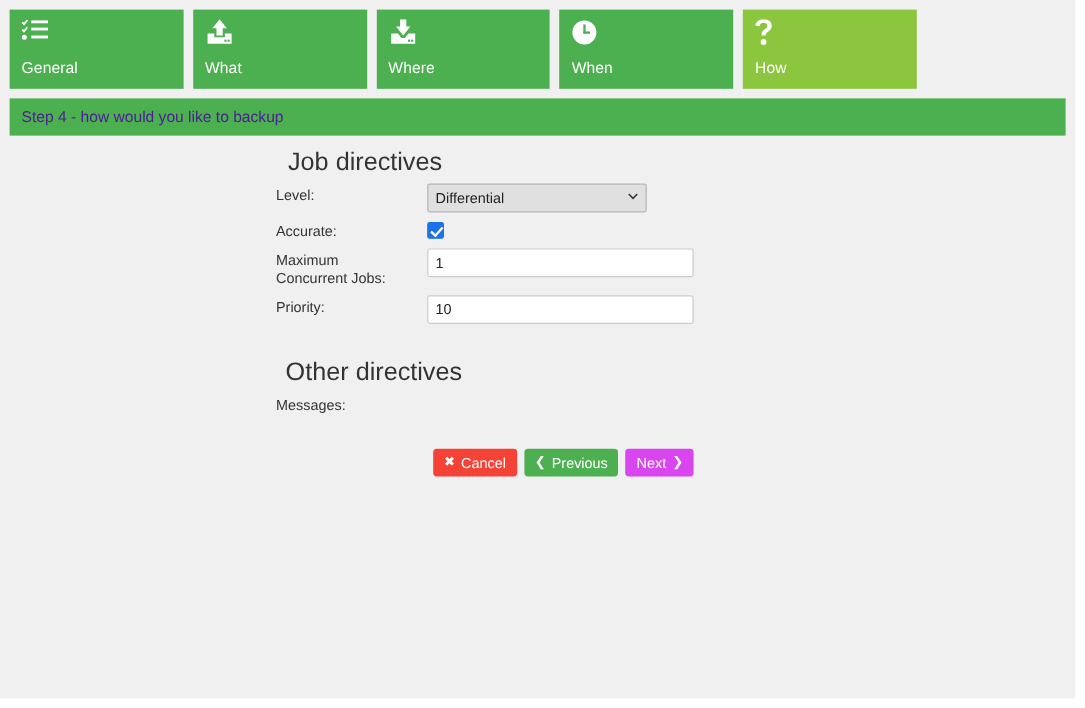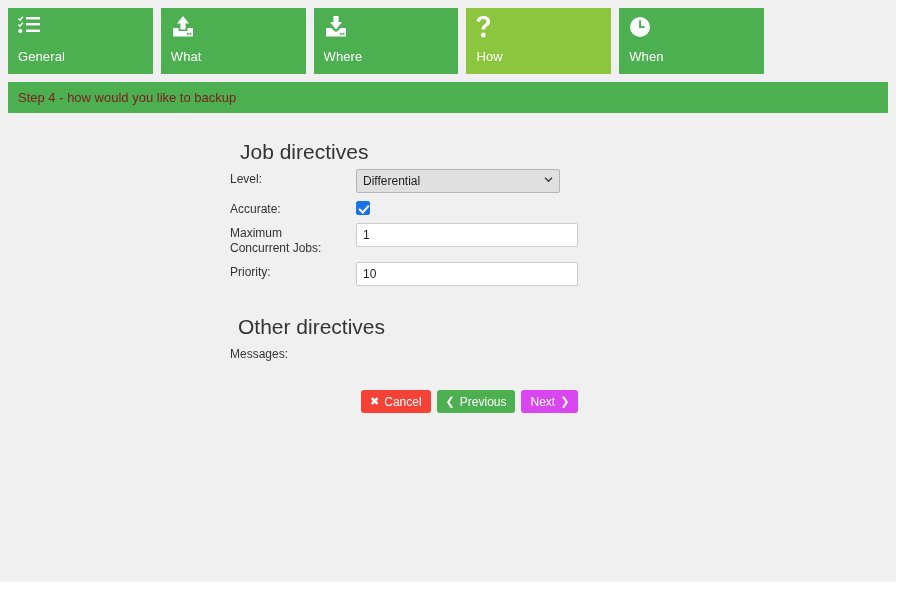--- a/index.html
+++ b/index.html
@@ -65,30 +65,29 @@
     font-size: 13px;
     color: #ffffff;
     letter-spacing: .1px;
   }
 
   
   .step-banner {
     margin: 8px 8px 0 8px;
     height: 31px;
     background: #4caf50;
-    color: #7f1d1d;
+    color: #4c1d95;
     font-size: 13px;
     line-height: 31px;
     padding-left: 10px;
     box-sizing: border-box;
   }
 
   
   .form-area {
-    padding-top: 16px;
   }
   .section-title {
     font-size: 21px;
     color: #333333;
     font-weight: normal;
     margin: 0;
     padding-left: 240px;
     line-height: 34px;
   }
   #job-title { padding-top: 6px; }
@@ -111,21 +110,21 @@
   }
   .form-control {
     flex: 0 0 auto;
     position: relative;
   }
 
   select.form-select {
     -webkit-appearance: none;
     -moz-appearance: none;
     appearance: none;
-    width: 204px;
+    width: 183px;
     height: 24px;
     background: #e0e0e0;
     border: 1px solid #b5b5b5;
     border-radius: 2px;
     font-family: "Liberation Sans", sans-serif;
     font-size: 12px;
     color: #222222;
     padding: 0 20px 0 6px;
     box-sizing: border-box;
     cursor: pointer;
@@ -255,39 +254,39 @@
         <svg width="24" height="22" viewBox="0 0 24 22">
           <path d="M9.4 0 L14.6 0 L14.6 6 L18 6 L12 13.5 L6 6 L9.4 6 Z"></path>
           <path d="M2 12 L7.6 12 L10.6 15.6 L13.4 15.6 L16.4 12 L22 12 L22 20.5 L2 20.5 Z"></path>
           <rect x="16" y="17" width="1.8" height="1.8" fill="#4caf50"></rect>
           <rect x="18.6" y="17" width="1.8" height="1.8" fill="#4caf50"></rect>
         </svg>
       </span>
       <span class="tab-label">Where</span>
     </div>
 
-    <div class="wizard-tab active">
-      <span class="tab-icon">
-        <svg width="16" height="22" viewBox="0 0 16 22">
-          <path d="M7.6 0 C3.4 0 0.9 2.2 0.4 5.3 L3.9 5.9 C4.2 4.1 5.4 3 7.3 3 C9.2 3 10.4 4 10.4 5.5 C10.4 6.7 9.8 7.5 8.2 8.6 C6.2 10 5.5 11.2 5.6 13.6 L9.1 13.6 C9.1 12.2 9.5 11.6 11 10.5 C13.2 9 14.1 7.6 14.1 5.4 C14.1 2.2 11.5 0 7.6 0 Z"></path>
-          <circle cx="7.3" cy="19" r="2.4"></circle>
-        </svg>
-      </span>
-      <span class="tab-label">How</span>
-    </div>
-
     <div class="wizard-tab">
       <span class="tab-icon">
         <svg width="22" height="22" viewBox="0 0 22 22">
           <circle cx="11" cy="11" r="10"></circle>
           <rect x="10.1" y="4.4" width="1.9" height="7.4" fill="#4caf50"></rect>
           <rect x="10.1" y="10.2" width="5.6" height="1.9" fill="#4caf50"></rect>
         </svg>
       </span>
       <span class="tab-label">When</span>
+    </div>
+
+    <div class="wizard-tab active">
+      <span class="tab-icon">
+        <svg width="16" height="22" viewBox="0 0 16 22">
+          <path d="M7.6 0 C3.4 0 0.9 2.2 0.4 5.3 L3.9 5.9 C4.2 4.1 5.4 3 7.3 3 C9.2 3 10.4 4 10.4 5.5 C10.4 6.7 9.8 7.5 8.2 8.6 C6.2 10 5.5 11.2 5.6 13.6 L9.1 13.6 C9.1 12.2 9.5 11.6 11 10.5 C13.2 9 14.1 7.6 14.1 5.4 C14.1 2.2 11.5 0 7.6 0 Z"></path>
+          <circle cx="7.3" cy="19" r="2.4"></circle>
+        </svg>
+      </span>
+      <span class="tab-label">How</span>
     </div>
 
 
   </div>
 
   <div class="step-banner">Step 4 - how would you like to backup</div>
 
   <div class="form-area">
 
     <h2 class="section-title" id="job-title">Job directives</h2>

